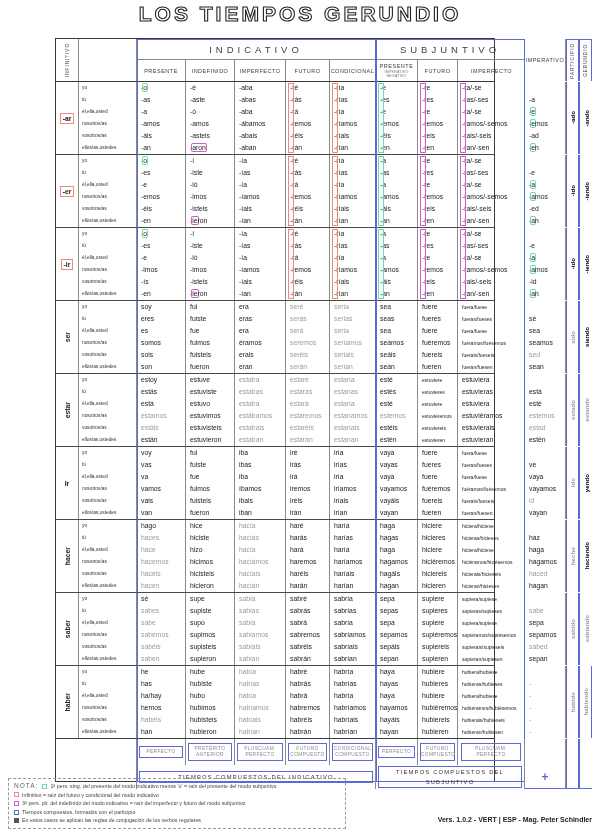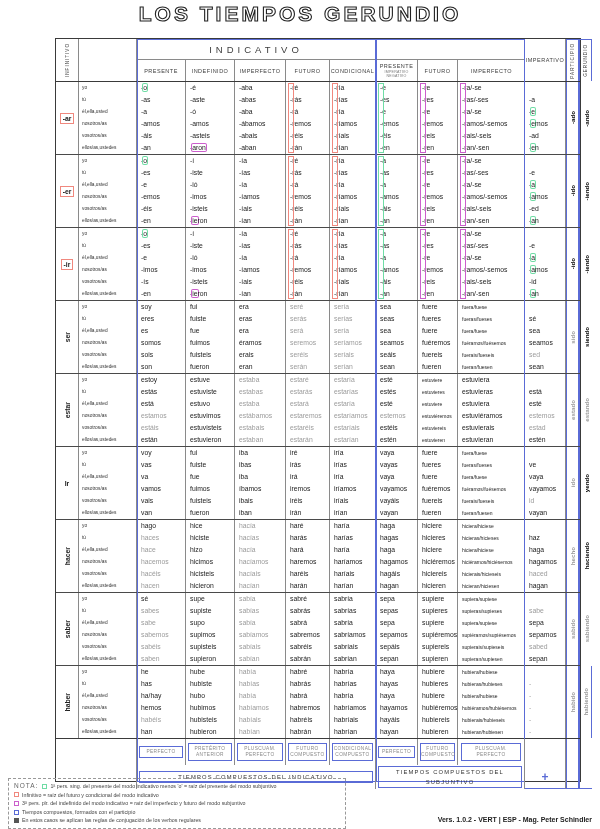--- a/index.html
+++ b/index.html
@@ -1,18 +1,18 @@
 <!DOCTYPE html>
 <html style="--green: #6fdCA5; --red: #f0887e; --purple: #cc5fcc; --blue: #5a6bd6; --gray: #9b9b9b;"><head>
 <meta charset="utf-8">
 <style>
   *{margin:0;padding:0;box-sizing:border-box;}
   html,body{width:600px;height:829px;background:#fff;font-family:"Liberation Sans",sans-serif;position:relative;overflow:hidden;}
   #title{position:absolute;top:2px;left:0;width:600px;text-align:center;font-size:21px;font-weight:700;letter-spacing:3px;color:#fff;-webkit-text-stroke:1.1px #222;}
-  #table{position:absolute;left:55px;top:38px;width:526px;border:1.5px solid #3a3a3a;background:#fff;}
+  #table{position:absolute;left:55px;top:38px;width:440px;border:1.5px solid #3a3a3a;background:#fff;}
   .grid{display:grid;grid-template-columns:23px 58px 49px 49px 51px 44px 46px 42px 40px 67px 41px 13px 13px;}
   .c{border-right:1px solid #8a8a8a;position:relative;}
   .c:last-child{border-right:none;}
   
   .header{grid-template-rows:20px 22px;border-bottom:1.5px solid #3a3a3a;}
   .hc{display:flex;align-items:center;justify-content:center;color:#3d3d3d;}
   .group{font-size:9.5px;letter-spacing:4px;}
   .colh{font-size:5.5px;letter-spacing:.5px;border-top:1px solid #8a8a8a;flex-direction:column;text-align:center;}
   .subnote{font-size:3.6px;letter-spacing:.2px;color:#777;margin-top:1px;}
   .imph{font-size:5.5px;letter-spacing:.5px;}
@@ -61,20 +61,21 @@
 
 <div id="title">LOS TIEMPOS GERUNDIO</div>
 
 <div id="table">
   <div class="grid header">
     <div class="c vcell" style="grid-column:1;grid-row:1/3">
         <span class="vtext hsmall">INFINITIVO</span>
       </div>
     <div class="c" style="grid-column:2;grid-row:1/3"></div>
     <div class="c hc group" style="grid-column:3/8;grid-row:1">INDICATIVO</div>
+    <div class="c hc group" style="grid-column:8/11;grid-row:1">SUBJUNTIVO</div>
     <div class="c hc imph" style="grid-column:11;grid-row:1/3">IMPERATIVO</div>
     <div class="c vcell bluecol btop" style="grid-column:12;grid-row:1/3">
         <span class="vtext hsmall">PARTICIPIO</span>
       </div>
     <div class="c vcell bluecol btop" style="grid-column:13;grid-row:1/3">
         <span class="vtext hsmall">GERUNDIO</span>
       </div>
     <div class="c hc colh" style="grid-column:3;grid-row:2">PRESENTE</div>
     <div class="c hc colh" style="grid-column:4;grid-row:2">INDEFINIDO</div>
     <div class="c hc colh" style="grid-column:5;grid-row:2">IMPERFECTO</div>

